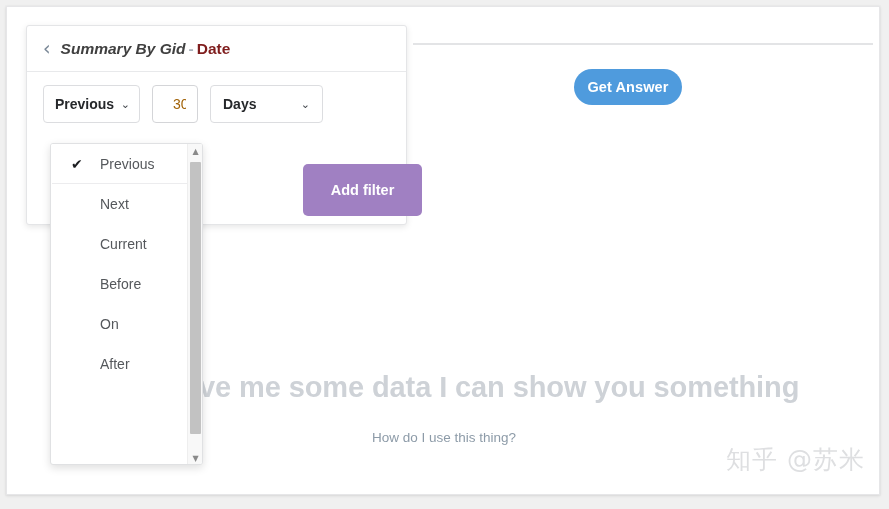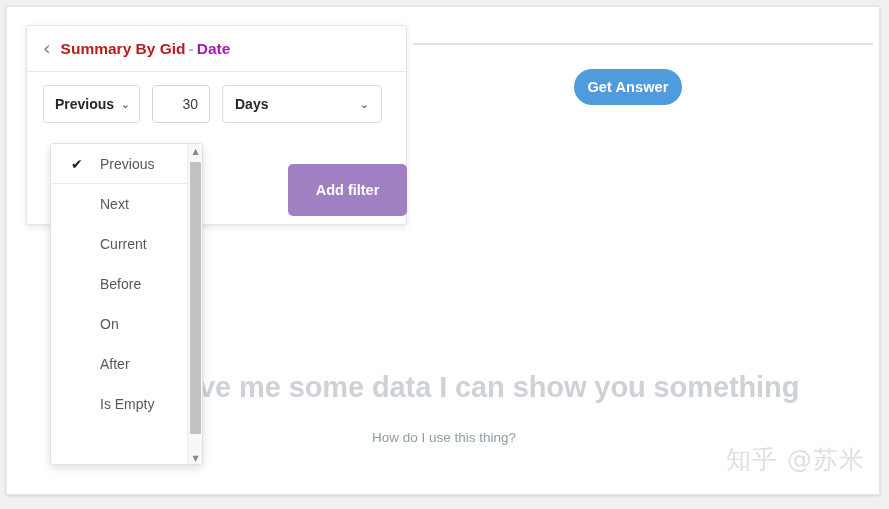--- a/index.html
+++ b/index.html
@@ -95,23 +95,23 @@
     line-height: 1;
     margin-right: 10px;
     cursor: pointer;
     font-family: "DejaVu Sans", sans-serif;
   }
   #filter-breadcrumb {
     font-size: 15.5px;
     font-weight: bold;
     white-space: nowrap;
   }
-  .bc-source { color: #b91c1c; }
+  .bc-source { color: #404040; font-style: italic; }
   .bc-sep    { color: #a9b2bb; margin: 0 3px; }
-  .bc-field  { color: #a21caf; }
+  .bc-field  { color: #7f1d1d; }
 
   #filter-body {
     position: relative;
     padding: 13px 16px 0 16px;
   }
   .control-row { display: flex; align-items: flex-start; }
 
   .ui-select {
     position: relative;
     height: 38px;
@@ -129,41 +129,41 @@
   .caret-icon {
     position: absolute;
     font-size: 11px;
     color: #41454a;
     line-height: 1;
     font-family: "DejaVu Sans", sans-serif;
   }
   #operator-caret { right: 9px; }
 
   #amount-input {
-    width: 58px; height: 38px;
+    width: 46px; height: 38px;
     margin-left: 12px;
     border: 1px solid #d4d5d8;
     border-radius: 4px;
     background: #ffffff;
     text-align: right;
     padding-right: 11px;
     font-size: 14px;
-    color: #404040;
+    color: #a16207;
     font-family: "Liberation Sans", sans-serif;
     outline: none;
     padding-left: 20px;
   }
 
-  #unit-select { width: 160px; margin-left: 12px; padding-left: 12px; }
+  #unit-select { width: 113px; margin-left: 12px; padding-left: 12px; }
   #unit-select-label { font-size: 14px; font-weight: bold; color: #26282b; }
   #unit-caret { right: 12px; }
 
   #add-filter-button {
     position: absolute;
-    left: 261px; top: 138px;
+    left: 276px; top: 138px;
     width: 119px; height: 52px;
     background: #a080c2;
     color: #ffffff;
     border: none;
     border-radius: 5px;
     font-size: 14.5px;
     font-weight: bold;
     cursor: pointer;
     font-family: "Liberation Sans", sans-serif;
   }
@@ -307,23 +307,20 @@
         </div>
         <div class="dd-option">
           <span>Before</span>
         </div>
         <div class="dd-option">
           <span>On</span>
         </div>
         <div class="dd-option">
           <span>After</span>
         </div>
-        <div class="dd-option">
-          <span>Is Empty</span>
-        </div>
       </div>
     <div id="dd-scrollbar">
       <div id="sb-arrow-up" class="sb-arrow">▲</div>
       <div id="sb-thumb"></div>
       <div id="sb-arrow-down" class="sb-arrow">▼</div>
     </div>
   </div>
 
 </div>
 

